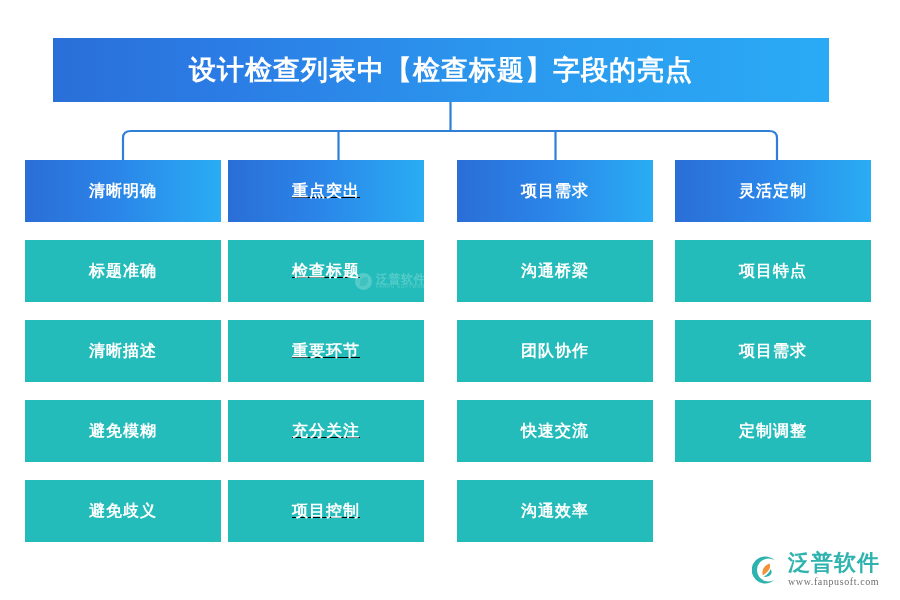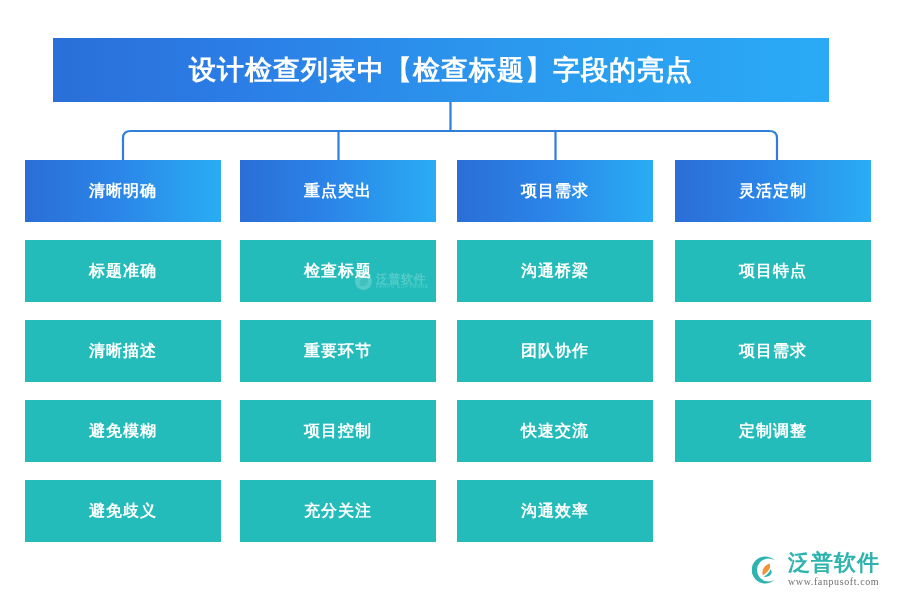--- a/index.html
+++ b/index.html
@@ -42,21 +42,21 @@
     pointer-events: none;
   }
 
   
   .col {
     position: absolute;
     top: 160px;
     width: 196px;
   }
   .col-0 { left: 25px; }
-  .col-1 { left: 240px; }
+  .col-1 { left: 228px; text-decoration: underline; }
   .col-2 { left: 457px; }
   .col-3 { left: 675px; }
 
   .box {
     width: 196px;
     height: 62px;
     display: flex;
     align-items: center;
     justify-content: center;
     margin-bottom: 18px;
@@ -178,24 +178,24 @@
     <div class="box head">
       <span class="box-label">重点突出</span>
     </div>
     <div class="box item">
       <span class="box-label">检查标题</span>
     </div>
     <div class="box item">
       <span class="box-label">重要环节</span>
     </div>
     <div class="box item">
+      <span class="box-label">充分关注</span>
+    </div>
+    <div class="box item">
       <span class="box-label">项目控制</span>
-    </div>
-    <div class="box item">
-      <span class="box-label">充分关注</span>
     </div>
   </div>
 
   <div class="col col-2">
     <div class="box head">
       <span class="box-label">项目需求</span>
     </div>
     <div class="box item">
       <span class="box-label">沟通桥梁</span>
     </div>

